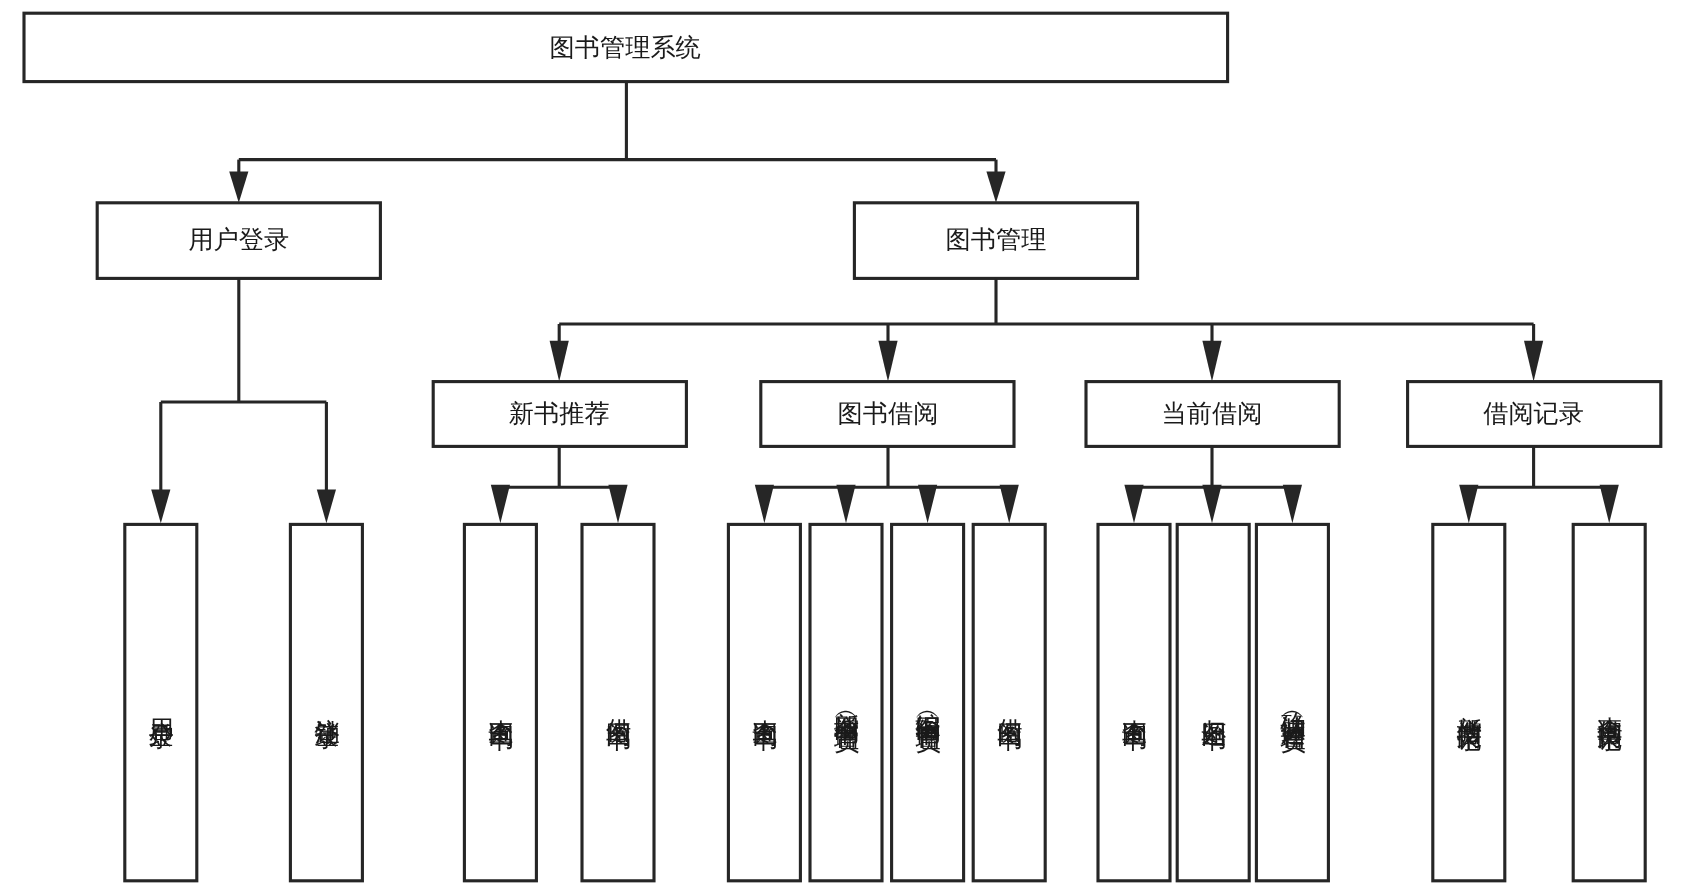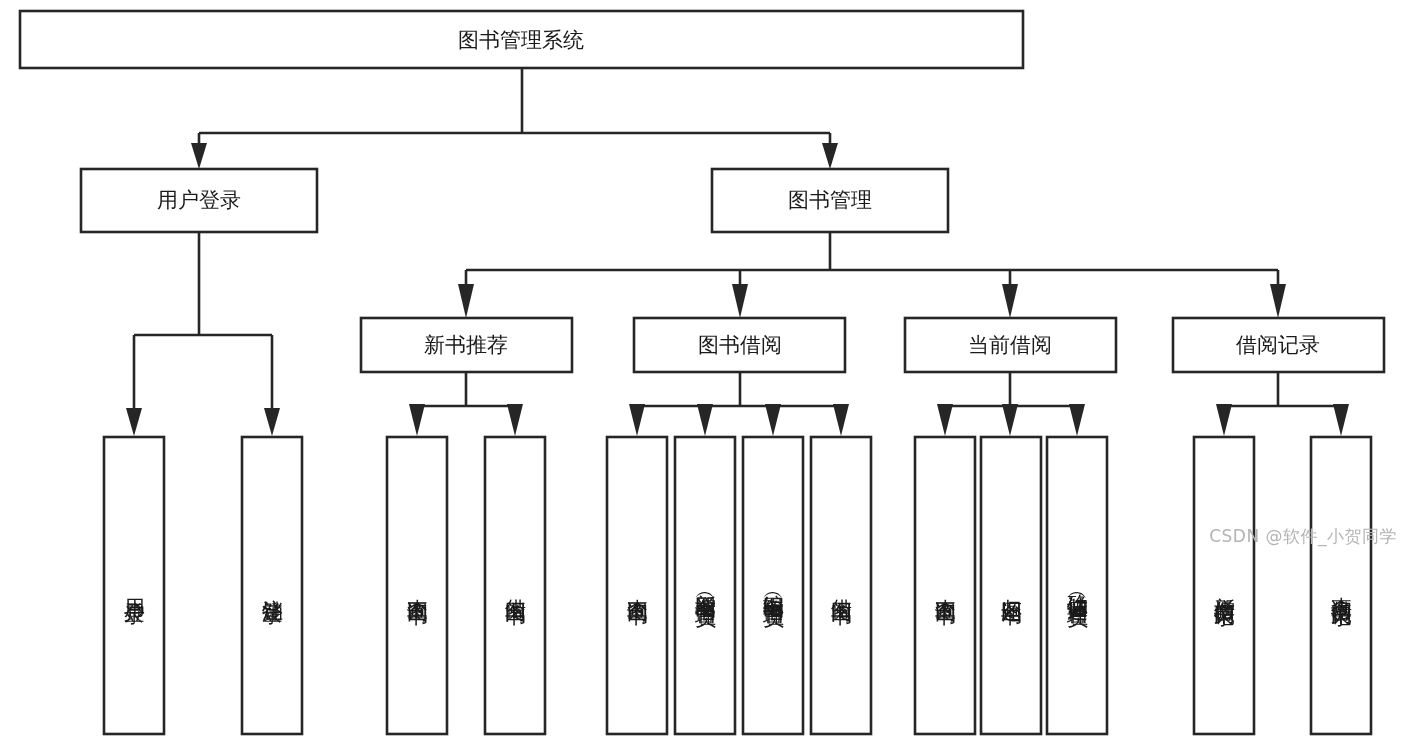--- a/index.html
+++ b/index.html
@@ -200,15 +200,14 @@
   <div class="vert-label" style="left:743px; top:437px; width:60px; height:297px;">编辑图书（管理员）</div>
   <div class="vert-label" style="left:811px; top:437px; width:60px; height:297px;">借阅图书</div>
 
   <div class="vert-label" style="left:915px; top:437px; width:60px; height:297px;">查询图书</div>
   <div class="vert-label" style="left:981px; top:437px; width:60px; height:297px;">归还图书</div>
   <div class="vert-label" style="left:1047px; top:437px; width:60px; height:297px;">确认归还（管理员）</div>
 
   <div class="vert-label" style="left:1194px; top:437px; width:60px; height:297px;">新增借阅记录</div>
   <div class="vert-label" style="left:1311px; top:437px; width:60px; height:297px;">查询借阅记录</div>
 
-  <div class="watermark">CSDN @软件_小贺同学</div>
 
 </div>
 
 </body></html>

